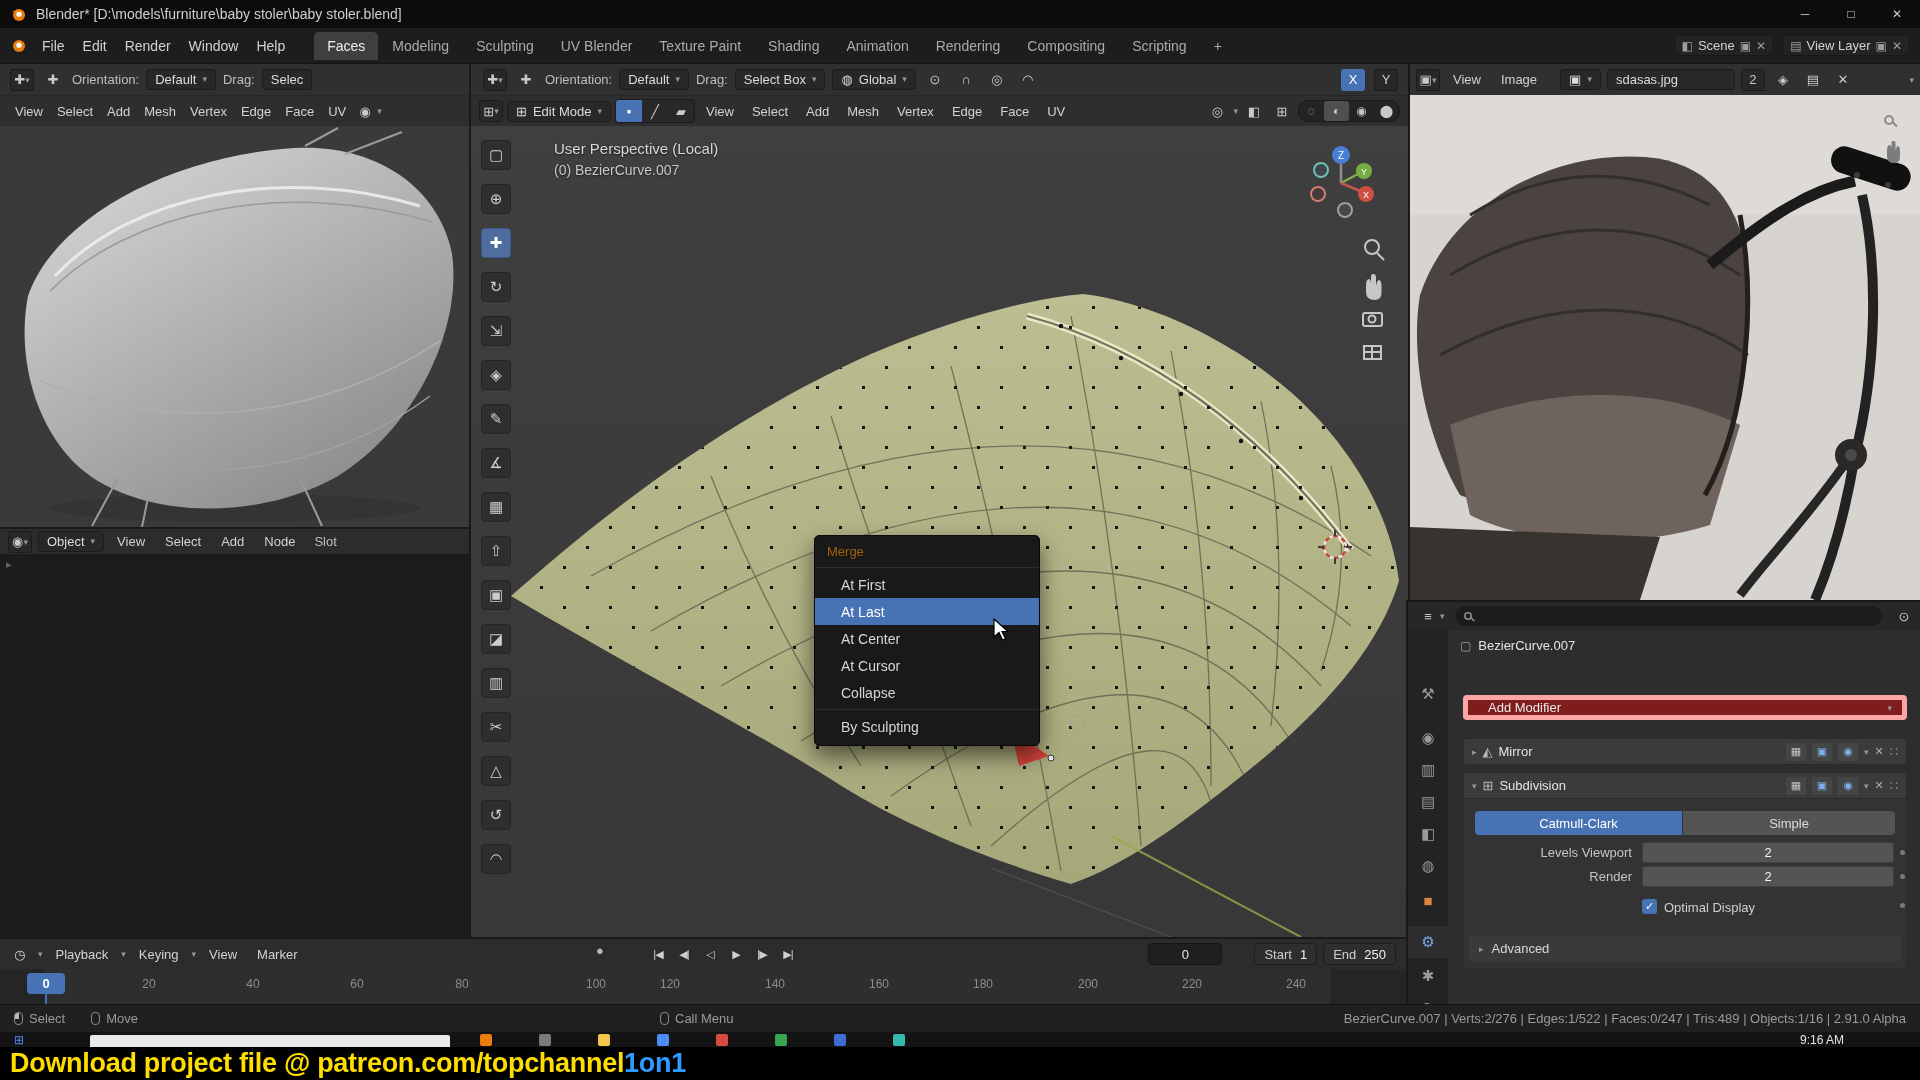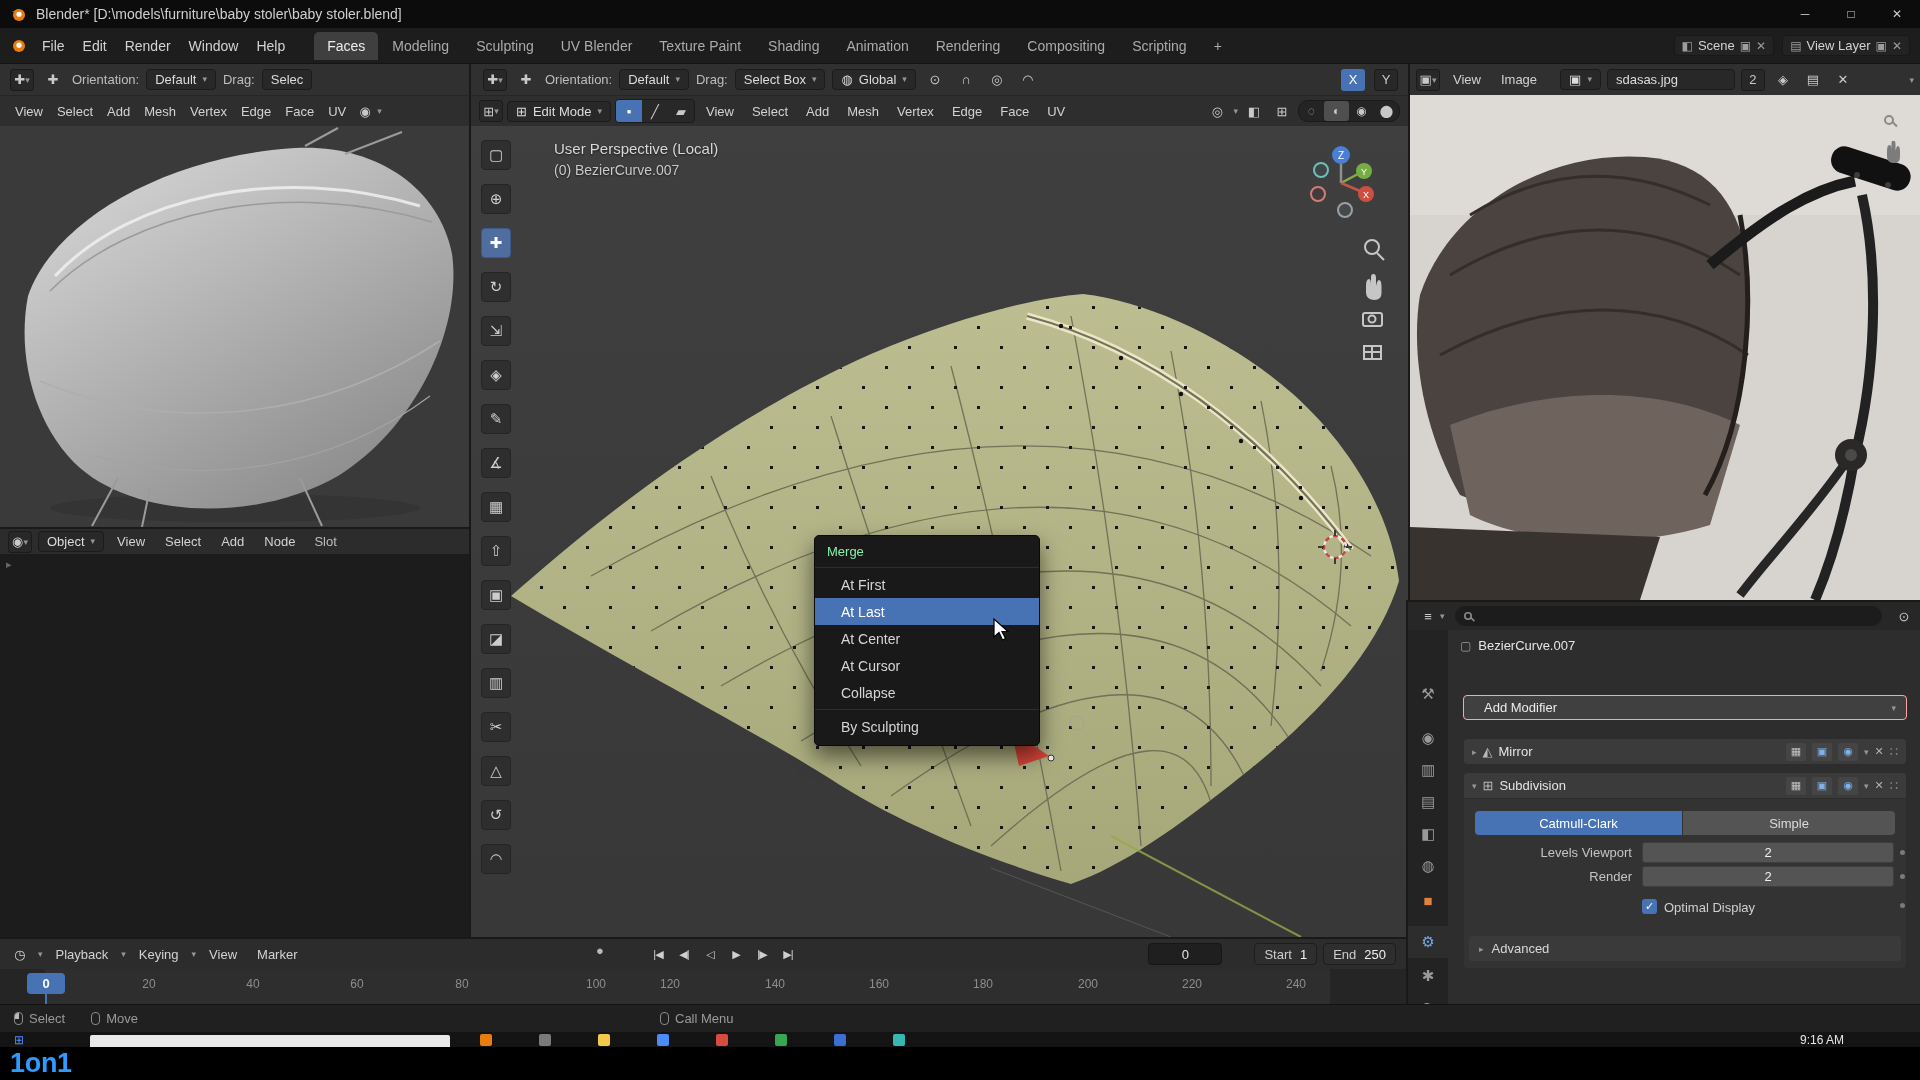--- a/index.html
+++ b/index.html
@@ -46,21 +46,21 @@
 .shadegrp .ib{width:25px;height:20px;font-size:12px}
 .shadegrp .ib.sel{background:#4f4f4f}
 .spacer{flex:1}
 
 .tool{position:absolute;left:10px;width:30px;height:30px;background:rgba(46,46,46,.92);border:1px solid #242424;border-radius:4px;display:flex;align-items:center;justify-content:center;color:#cdcdcd;font-size:15px}
 .tool.act{background:#4f6d9f;border-color:#3c5a8c;color:#fff}
 
 .ovl{position:absolute;color:#d8d8d8;text-shadow:0 1px 2px rgba(0,0,0,.6)}
 
 #merge{position:absolute;left:343px;top:409px;width:226px;background:#191919;border:1px solid #0a0a0a;border-radius:5px;box-shadow:0 10px 22px rgba(0,0,0,.55);padding:5px 0;z-index:40}
-#merge .ttl{color:#86efac;font-size:13px;padding:3px 12px 5px}
+#merge .ttl{color:#a16207;font-size:13px;padding:3px 12px 5px}
 #merge .sep{height:1px;background:#2d2d2d;margin:3px 0}
 #merge .itm{height:27px;display:flex;align-items:center;padding-left:26px;color:#d6d6d6;font-size:14px}
 #merge .itm.hl{background:#4772b3;color:#fff}
 
 .tick{position:absolute;top:8px;transform:translateX(-50%);color:#8d8d8d;font-size:12px}
 .tbtn{width:26px;height:22px;display:inline-flex;align-items:center;justify-content:center;color:#cfcfcf;font-size:11px;letter-spacing:-1px}
 .numfield{background:#1f1f1f;border:1px solid #161616;border-radius:4px;color:#e8e8e8;font-size:13px;display:flex;align-items:center;justify-content:center}
 .sefield{background:#2e2e2e;border:1px solid #1d1d1d;border-radius:4px;color:#cdcdcd;font-size:13px;display:flex;align-items:center;justify-content:space-between;padding:2px 9px;gap:8px}
 .sefield b{color:#f0f0f0;font-weight:normal}
 
@@ -488,21 +488,21 @@
       <div class="ptab active" style="top:296px">⚙</div>
       <div class="ptab" style="top:330px">✱</div>
       <div class="ptab" style="top:362px">⟳</div>
     </div>
 
     <div class="abs row" style="left:52px;top:36px;gap:7px">
       <span style="color:#9d9d9d;font-size:12px">▢</span>
       <span style="color:#e6e6e6;font-size:13px">BezierCurve.007</span>
     </div>
 
-    <div class="abs row" style="left:55px;top:93px;width:444px;height:25px;background:#404040;border:1px solid #fca5a5;border-radius:4px;padding:0 10px;color:#ececec;font-size:13px">
+    <div class="abs row" style="left:55px;top:93px;width:444px;height:25px;background:#7f1d1d;border:5px solid #fca5a5;border-radius:4px;padding:0 10px;color:#ececec;font-size:13px">
       <span style="padding-left:10px">Add Modifier</span>
       <span class="spacer"></span>
       <span class="car">▾</span>
     </div>
 
     <div class="modhdr" style="top:136px">
       <span class="car">▸</span>
       <span style="color:#b9b9b9">◭</span>
       <span>Mirror</span>
       <span class="spacer"></span>
@@ -605,35 +605,36 @@
       </span>
     <span class="hint">
         <span class="mouseico"></span>
         <span>Move</span>
       </span>
     <span class="hint abs" style="left:660px">
         <span class="mouseico"></span>
         <span>Call Menu</span>
       </span>
     <span class="spacer"></span>
+    <span>BezierCurve.007 | Verts:2/276 | Edges:1/522 | Faces:0/247 | Tris:489 | Objects:1/16 | 2.91.0 Alpha</span>
   </div>
 
   <div id="taskbar" class="abs">
     <span class="abs" style="left:14px;top:1px;color:#4c8bf5;font-size:12px">⊞</span>
     <div class="abs" style="left:90px;top:3px;width:360px;height:22px;background:#e9e9e9;border-radius:2px"></div>
     <div class="abs row" style="left:480px;top:2px">
       <span class="tsq" style="background:#e87d0d"></span>
       <span class="tsq" style="background:#7a7a7a"></span>
       <span class="tsq" style="background:#f3c84b"></span>
       <span class="tsq" style="background:#4c8bf5"></span>
       <span class="tsq" style="background:#d94b3f"></span>
       <span class="tsq" style="background:#37a554"></span>
       <span class="tsq" style="background:#3b6fd1"></span>
       <span class="tsq" style="background:#35b8b0"></span>
     </div>
     <span class="abs" style="left:1800px;top:1px;color:#e6e6e6;font-size:12px">9:16 AM</span>
   </div>
 
   <div id="banner" class="abs">
-    <span class="bseg" style="color:#2f9bff">1on1</span>
+    <span class="bseg" style="color:#ffdd00">Download project file @ patreon.com/topchannel</span><span class="bseg" style="color:#2f9bff">1on1</span>
   </div>
 
 </div>
 
 </body></html>

